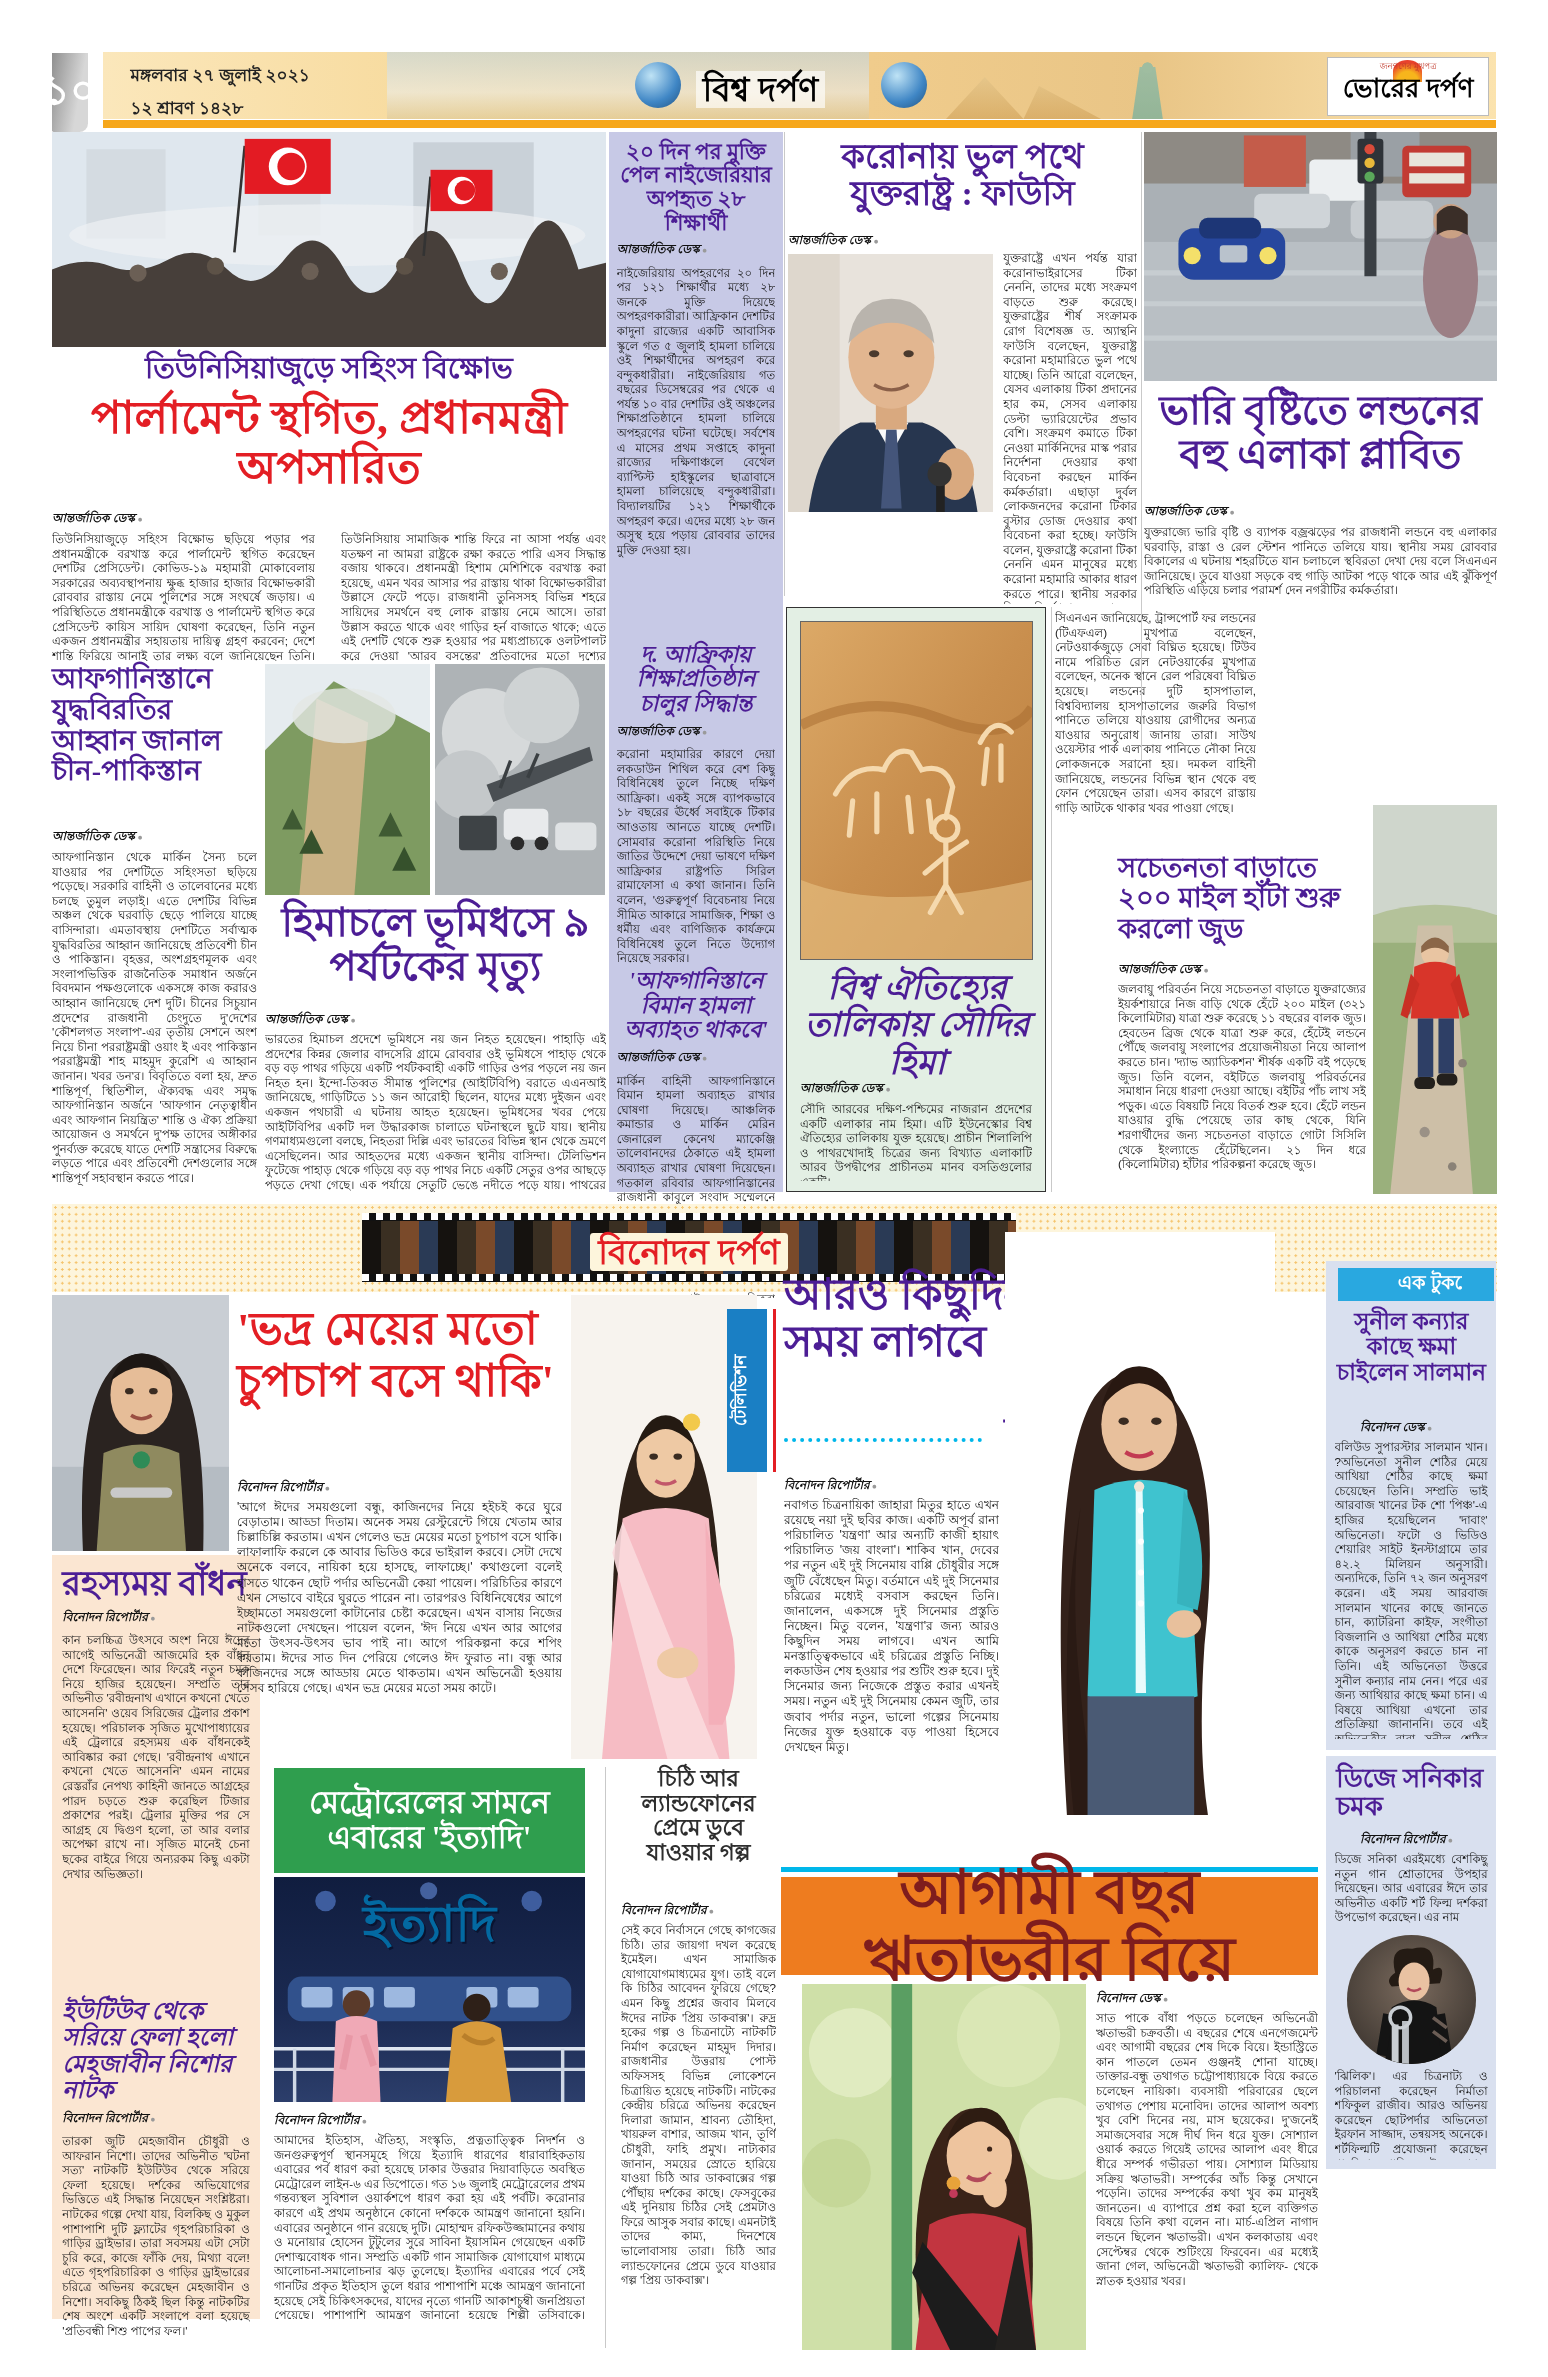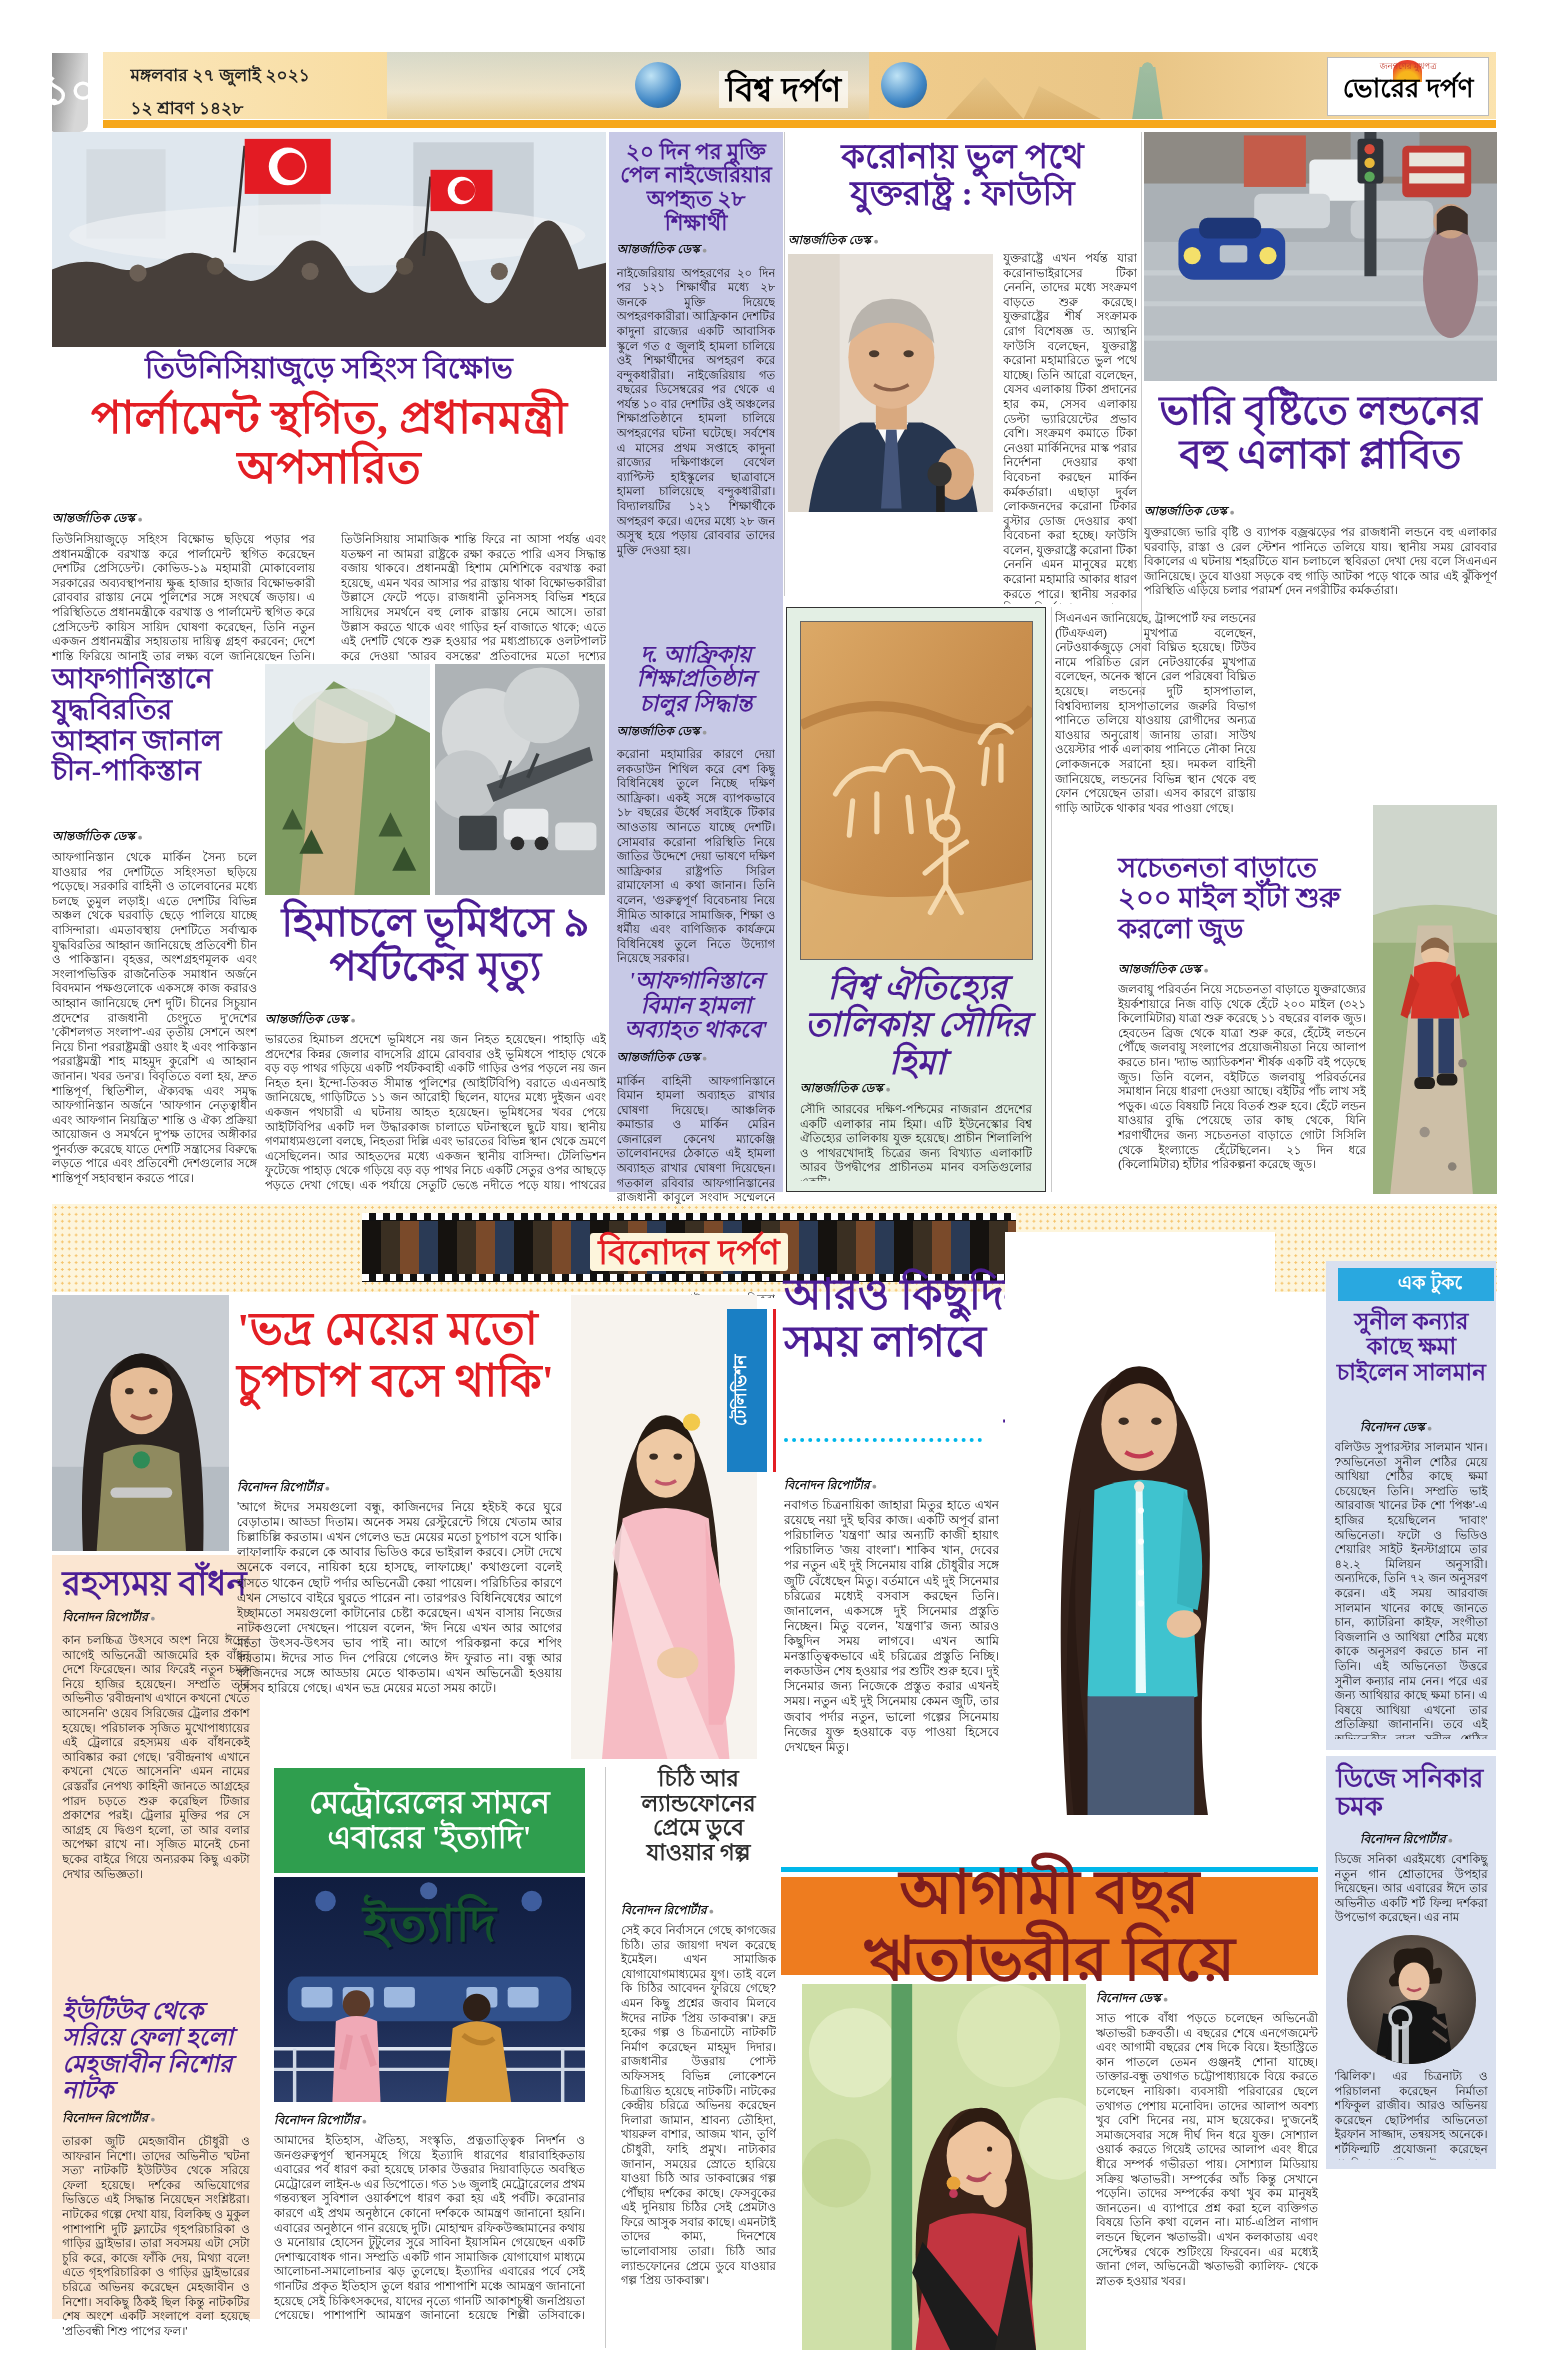--- a/index.html
+++ b/index.html
@@ -40,21 +40,21 @@
 
   <div class="a" style="left:284px;top:0;width:482px;height:67px;opacity:.55;background:
        linear-gradient(180deg,#bcd6ea 0%,#e8eef2 60%,#d9c79a 100%);"></div>
   <div class="a" style="left:1006px;top:3.4px;width:77px;height:64px;opacity:.7;background:
        radial-gradient(circle at 50% 20%, #7fb9ac 8%, transparent 9%),
        linear-gradient(180deg,transparent 18%, #7fb9ac 19%, #6fae9f 100%);clip-path:polygon(42% 0,58% 0,70% 100%,30% 100%);"></div>
   <div class="a" style="left:843px;top:6.9px;width:155px;height:60px;opacity:.6;background:linear-gradient(180deg,#e8d3a0,#cf9f55);clip-path:polygon(0 100%,25% 30%,50% 100%,60% 45%,100% 100%);"></div>
 
   <div class="a" style="left:532px;top:10.3px;width:46px;height:46px;border-radius:50%;background:radial-gradient(circle at 35% 30%,#bfe3f5,#3f86c5 60%,#22527f);"></div>
   <div class="a" style="left:778px;top:10.3px;width:46px;height:46px;border-radius:50%;background:radial-gradient(circle at 35% 30%,#bfe3f5,#3f86c5 60%,#22527f);"></div>
-  <div class="a" style="left:586px;top:12px;width:189px;text-align:center;">
+  <div class="a" style="left:563px;top:12px;width:189px;text-align:center;">
     <span style="font-size:33px;font-weight:bold;color:#000;background:rgba(255,255,255,.65);padding:0 6.9px;">বিশ্ব দর্পণ</span>
   </div>
 
   <div class="a" style="left:27.5px;top:10.3px;">
     <div style="font-size:17px;font-weight:bold;color:#222;">মঙ্গলবার ২৭ জুলাই ২০২১</div>
     <div style="font-size:17px;font-weight:bold;color:#222;margin-top:5.2px;">১২ শ্রাবণ ১৪২৮</div>
   </div>
 
   <div class="a" style="right:6.9px;top:5.2px;width:160px;height:57px;background:#fff;border:0.9px solid #bbb;overflow:hidden;text-align:center;">
     <div class="a" style="left:65px;top:1.7px;width:29px;height:22.4px;background:radial-gradient(circle at 50% 100%,#f7b51c 40%,#e8412c 75%);border-radius:50% 50% 0 0;"></div>
@@ -374,21 +374,21 @@
     <line x1="60" y1="100" x2="60" y2="131" stroke="#cfd8e6" stroke-width="2"></line>
     <line x1="120" y1="100" x2="120" y2="131" stroke="#cfd8e6" stroke-width="2"></line>
     <line x1="168" y1="100" x2="168" y2="131" stroke="#cfd8e6" stroke-width="2"></line>
     <circle cx="48" cy="74" r="8" fill="#5a3a2a"></circle>
     <path d="M36,84 Q48,78 60,84 L62,131 L34,131 Z" fill="#f0a9b6"></path>
     <path d="M44,92 L40,112 M52,92 L58,110" stroke="#e898a6" stroke-width="4"></path>
     <circle cx="118" cy="76" r="8" fill="#2e2018"></circle>
     <path d="M104,88 Q118,80 132,88 L138,131 L100,131 Z" fill="#d89b3c"></path>
     <path d="M110,92 Q120,100 128,94" stroke="#b97f2a" stroke-width="3" fill="none"></path>
   </svg>
-  <div class="a" style="left:0;top:8.6px;width:100%;text-align:center;color:#14532d;font-size:50px;font-weight:bold;text-shadow:1.7px 1.7px 0 #0a1430;">ইত্যাদি</div>
+  <div class="a" style="left:0;top:8.6px;width:100%;text-align:center;color:#0369a1;font-size:50px;font-weight:bold;text-shadow:1.7px 1.7px 0 #0a1430;">ইত্যাদি</div>
 </div>
 <div class="a by" style="left:274px;top:2111px;">বিনোদন রিপোর্টার</div>
 <div class="a bd" style="left:274px;top:2133px;width:311px;height:186px;">আমাদের ইতিহাস, ঐতিহ্য, সংস্কৃতি, প্রত্নতাত্ত্বিক নিদর্শন ও জনগুরুত্বপূর্ণ স্থানসমূহে গিয়ে ইত্যাদি ধারণের ধারাবাহিকতায় এবারের পর্ব ধারণ করা হয়েছে ঢাকার উত্তরার দিয়াবাড়িতে অবস্থিত মেট্রোরেল লাইন-৬ এর ডিপোতে। গত ১৬ জুলাই মেট্রোরেলের প্রথম গন্তব্যস্থল সুবিশাল ওয়ার্কশপে ধারণ করা হয় এই পর্বটি। করোনার কারণে এই প্রথম অনুষ্ঠানে কোনো দর্শককে আমন্ত্রণ জানানো হয়নি। এবারের অনুষ্ঠানে গান রয়েছে দুটি। মোহাম্মদ রফিকউজ্জামানের কথায় ও মনোয়ার হোসেন টুটুলের সুরে সাবিনা ইয়াসমিন গেয়েছেন একটি দেশাত্মবোধক গান। সম্প্রতি একটি গান সামাজিক যোগাযোগ মাধ্যমে আলোচনা-সমালোচনার ঝড় তুলেছে। ইত্যাদির এবারের পর্বে সেই গানটির প্রকৃত ইতিহাস তুলে ধরার পাশাপাশি মঞ্চে আমন্ত্রণ জানানো হয়েছে সেই চিকিৎসকদের, যাদের নৃত্যে গানটি আকাশচুম্বী জনপ্রিয়তা পেয়েছে। পাশাপাশি আমন্ত্রণ জানানো হয়েছে শিল্পী তসিবাকে। সংগৃহীত কথা ও সুরে ইত্যাদির এবারের পর্বে তসিবার জন্য একটি গান নতুনভাবে রেকর্ড করা হয়।</div>
 
 <div class="a h hc" style="left:621px;top:1767px;width:155px;font-size:22.4px;color:#2e2e2e;">চিঠি আর ল্যান্ডফোনের প্রেমে ডুবে যাওয়ার গল্প</div>
 <div class="a by" style="left:621px;top:1901px;">বিনোদন রিপোর্টার</div>
 <div class="a bd" style="left:621px;top:1923px;width:155px;height:425px;">সেই কবে নির্বাসনে গেছে কাগজের চিঠি। তার জায়গা দখল করেছে ইমেইল। এখন সামাজিক যোগাযোগমাধ্যমের যুগ। তাই বলে কি চিঠির আবেদন ফুরিয়ে গেছে? এমন কিছু প্রশ্নের জবাব মিলবে ঈদের নাটক 'প্রিয় ডাকবাক্স'। রুদ্র হকের গল্প ও চিত্রনাট্যে নাটকটি নির্মাণ করেছেন মাহমুদ দিদার। রাজধানীর উত্তরায় পোস্ট অফিসসহ বিভিন্ন লোকেশনে চিত্রায়িত হয়েছে নাটকটি। নাটকের কেন্দ্রীয় চরিত্রে অভিনয় করেছেন দিলারা জামান, শ্রাবন্য তৌহিদা, খায়রুল বাশার, আজম খান, তূর্ণি চৌধুরী, ফাহি প্রমুখ। নাট্যকার জানান, সময়ের স্রোতে হারিয়ে যাওয়া চিঠি আর ডাকবাক্সের গল্প পৌঁছায় দর্শকের কাছে। ফেসবুকের এই দুনিয়ায় চিঠির সেই প্রেমটাও ফিরে আসুক সবার কাছে। এমনটাই তাদের কাম্য, দিনশেষে ভালোবাসায় তারা। চিঠি আর ল্যান্ডফোনের প্রেমে ডুবে যাওয়ার গল্প 'প্রিয় ডাকবাক্স'।</div>
 <div class="a vr" style="left:605px;top:1767px;height:581px;background:#c9c9c9;"></div>
 
 <div class="a" style="left:781px;top:1867px;width:537px;height:5.2px;background:#00b7ea;"></div>

